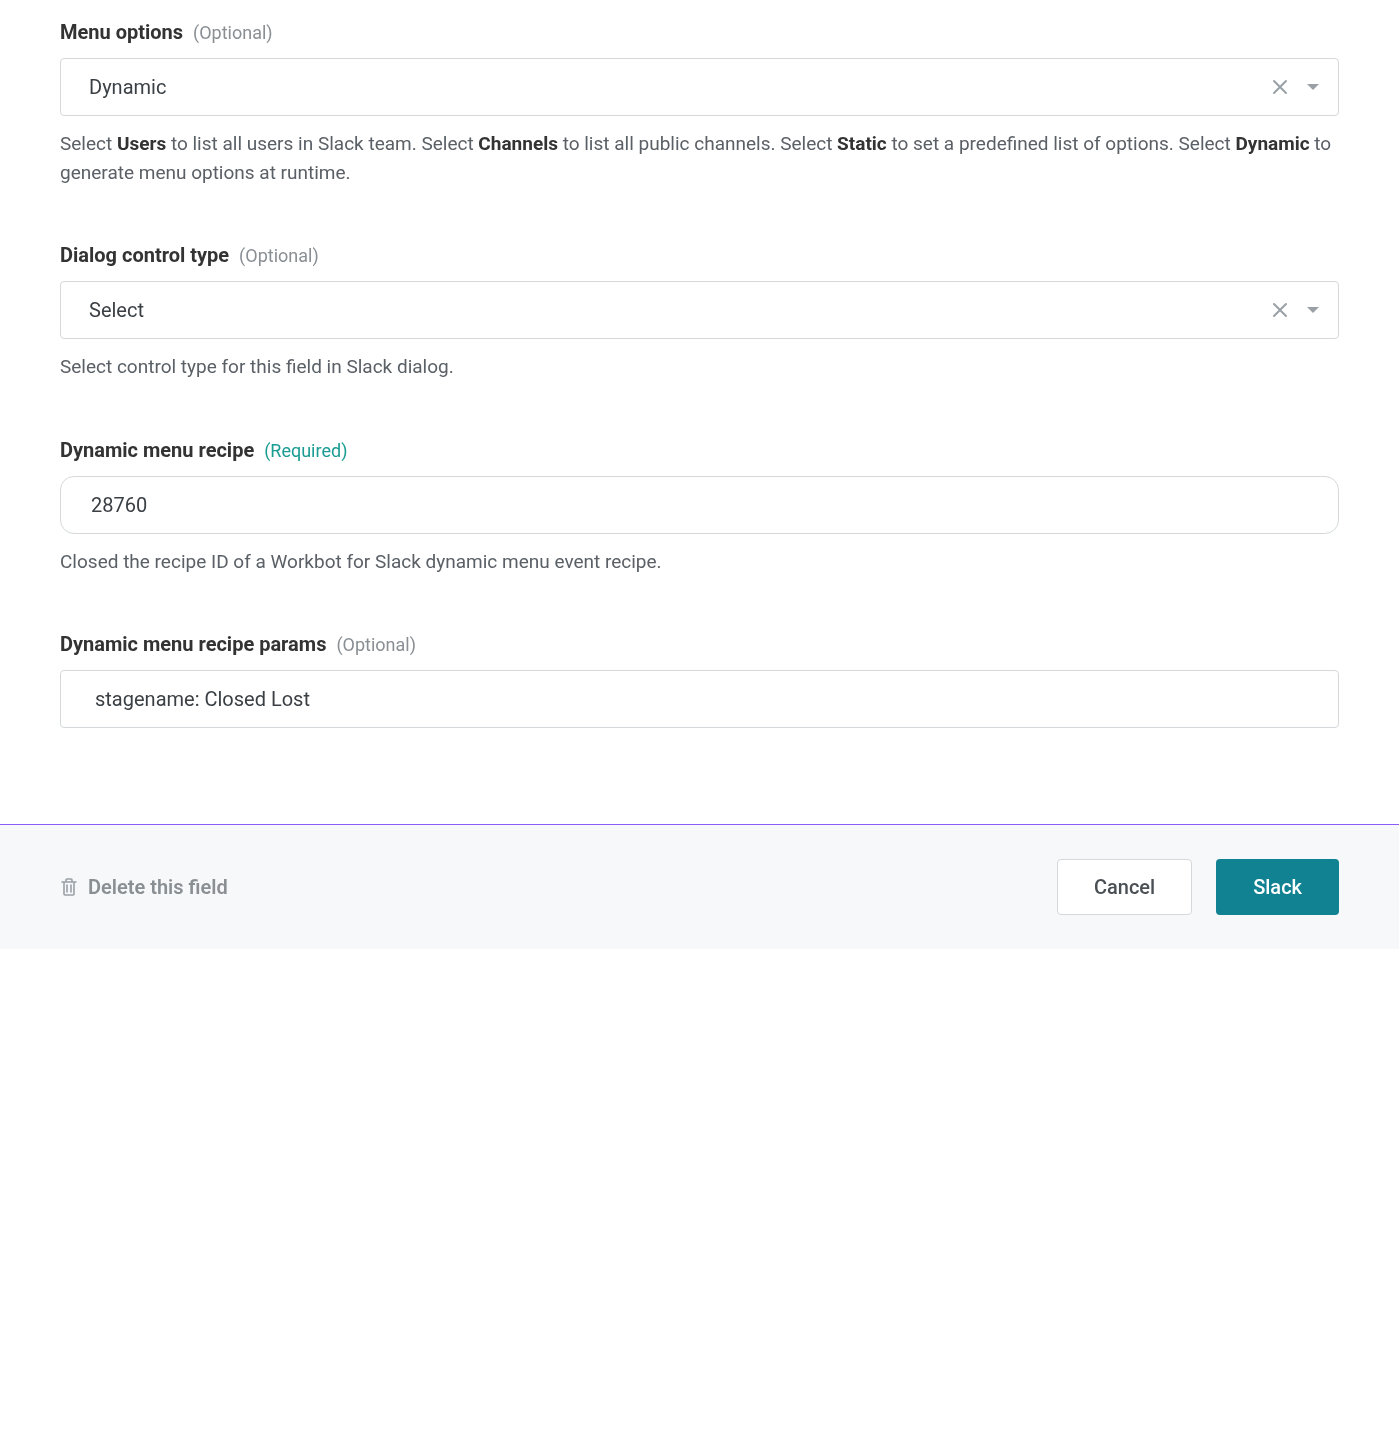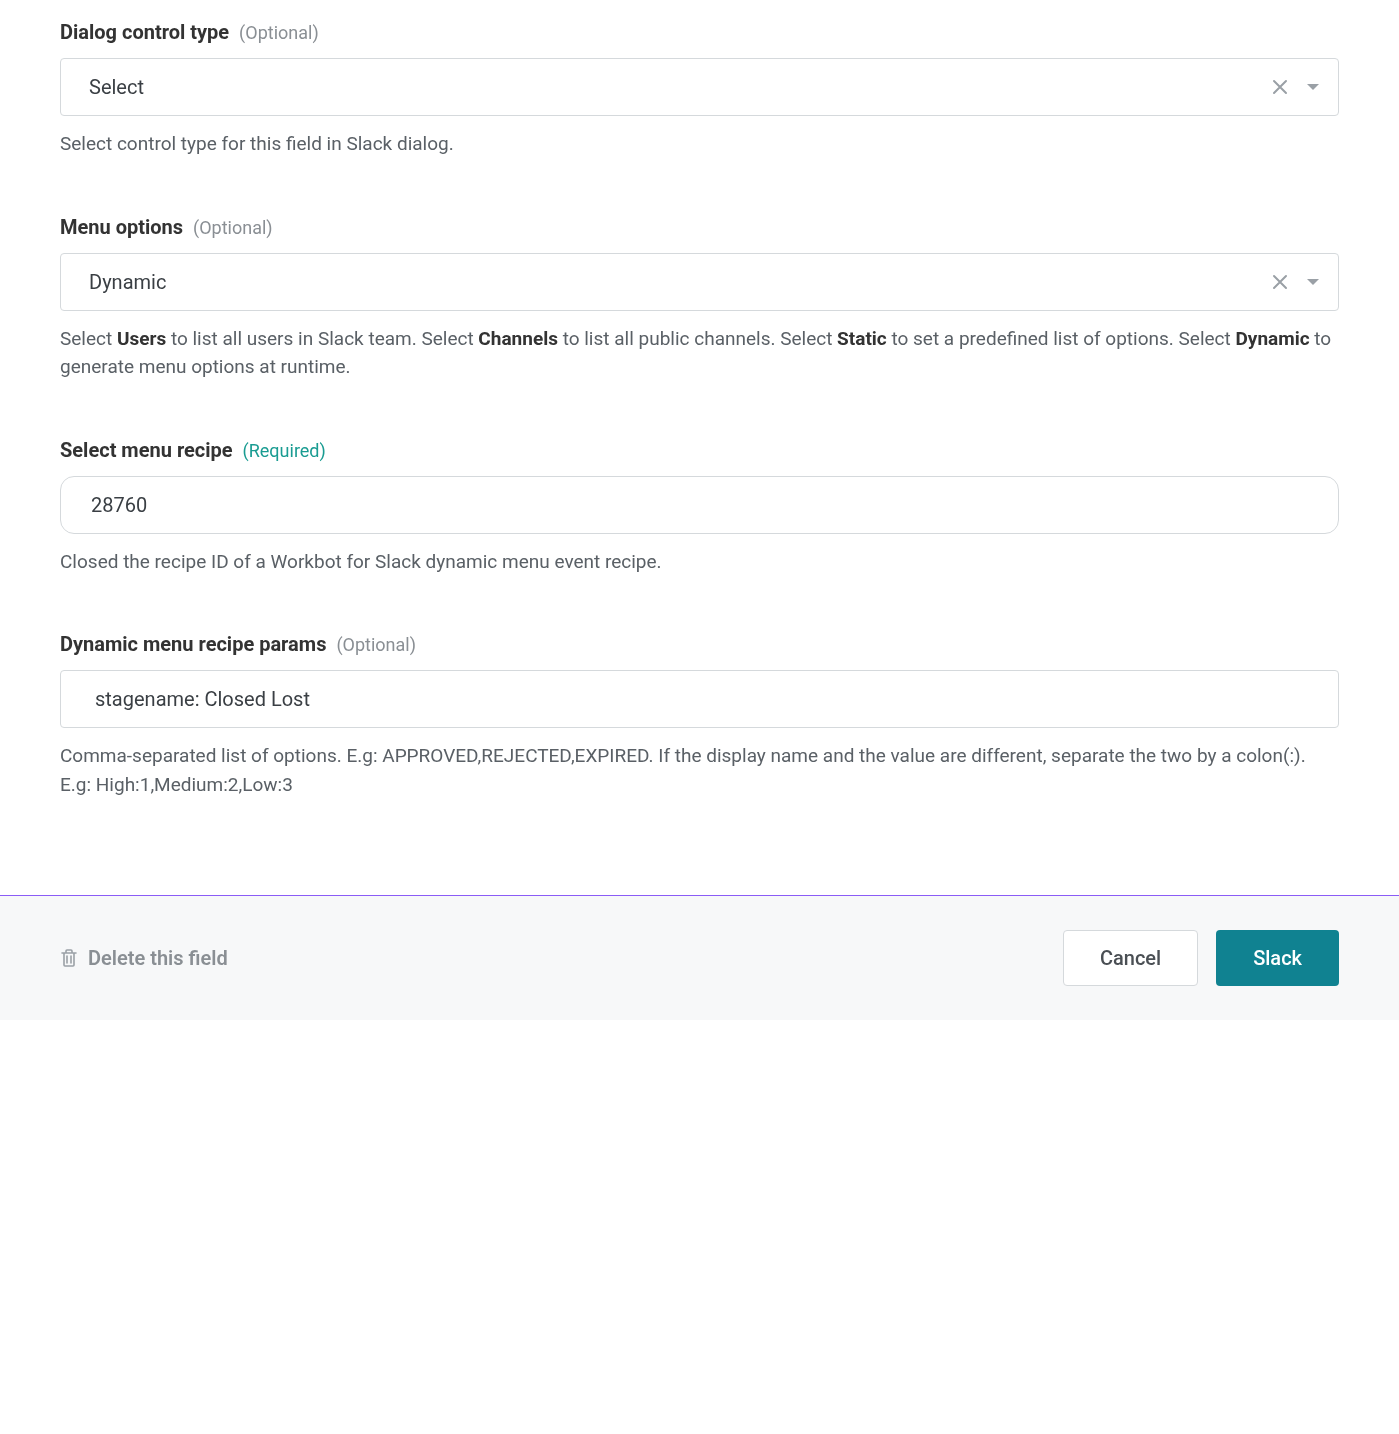--- a/index.html
+++ b/index.html
@@ -100,34 +100,59 @@
     font-size: 20px;
     font-weight: 500;
     cursor: pointer;
     border: 1px solid transparent;
     font-family: inherit;
   }
   .btn-secondary {
     background: #fff;
     border: 1px solid #d5d9dc;
     color: #4a4f54;
-    margin-right: 18px;
+    margin-right: 24px;
   }
   .btn-primary {
     background: #108291;
     color: #fff;
   }
 </style>
 </head>
 <body>
 
 <div class="content">
 
   <div class="form-group">
     <div class="label-row">
+      <span class="field-label">Menu options</span>
+      <span class="annotation">(Optional)</span>
+    </div>
+    <div class="control">
+      <span class="select-value">Dynamic</span>
+      <div class="select-icons">
+        <span class="icon">
+          <svg width="16" height="16" viewBox="0 0 16 16">
+              <path d="M2 2 L14 14 M14 2 L2 14" stroke="currentColor" stroke-width="2" stroke-linecap="round"></path>
+            </svg>
+        </span>
+        <span class="icon">
+          <svg width="14" height="14" viewBox="0 0 14 14">
+              <path d="M1 4 L7 10 L13 4 Z" fill="currentColor"></path>
+            </svg>
+        </span>
+      </div>
+    </div>
+    <div class="hint">
+      <span>Select </span><b>Users</b><span> to list all users in Slack team. Select </span><b>Channels</b><span> to list all public channels. Select </span><b>Static</b><span> to set a predefined list of options. Select </span><b>Dynamic</b><span> to generate menu options at runtime.</span>
+    </div>
+  </div>
+
+  <div class="form-group">
+    <div class="label-row">
       <span class="field-label">Dialog control type</span>
       <span class="annotation">(Optional)</span>
     </div>
     <div class="control">
       <span class="select-value">Select</span>
       <div class="select-icons">
         <span class="icon">
           <svg width="16" height="16" viewBox="0 0 16 16">
               <path d="M2 2 L14 14 M14 2 L2 14" stroke="currentColor" stroke-width="2" stroke-linecap="round"></path>
             </svg>
@@ -137,63 +162,37 @@
               <path d="M1 4 L7 10 L13 4 Z" fill="currentColor"></path>
             </svg>
         </span>
       </div>
     </div>
     <div class="hint">Select control type for this field in Slack dialog.</div>
   </div>
 
   <div class="form-group">
     <div class="label-row">
-      <span class="field-label">Menu options</span>
-      <span class="annotation">(Optional)</span>
-    </div>
-    <div class="control">
-      <span class="select-value">Dynamic</span>
-      <div class="select-icons">
-        <span class="icon">
-          <svg width="16" height="16" viewBox="0 0 16 16">
-              <path d="M2 2 L14 14 M14 2 L2 14" stroke="currentColor" stroke-width="2" stroke-linecap="round"></path>
-            </svg>
-        </span>
-        <span class="icon">
-          <svg width="14" height="14" viewBox="0 0 14 14">
-              <path d="M1 4 L7 10 L13 4 Z" fill="currentColor"></path>
-            </svg>
-        </span>
-      </div>
-    </div>
-    <div class="hint">
-      <span>Select </span><b>Users</b><span> to list all users in Slack team. Select </span><b>Channels</b><span> to list all public channels. Select </span><b>Static</b><span> to set a predefined list of options. Select </span><b>Dynamic</b><span> to generate menu options at runtime.</span>
-    </div>
-  </div>
-
-  <div class="form-group">
-    <div class="label-row">
-      <span class="field-label">Select menu recipe</span>
+      <span class="field-label">Dynamic menu recipe</span>
       <span class="annotation required">(Required)</span>
     </div>
     <div class="control" style="padding-right:28px;border-radius:14px;">
       <input type="text" value="28760" style="">
     </div>
     <div class="hint">Closed the recipe ID of a Workbot for Slack dynamic menu event recipe.</div>
   </div>
 
   <div class="form-group">
     <div class="label-row">
       <span class="field-label">Dynamic menu recipe params</span>
       <span class="annotation">(Optional)</span>
     </div>
     <div class="control" style="padding-right:28px;padding-left:32px;">
       <input type="text" value="stagename: Closed Lost" style="">
     </div>
-    <div class="hint">Comma-separated list of options. E.g: APPROVED,REJECTED,EXPIRED. If the display name and the value are different, separate the two by a colon(:). E.g: High:1,Medium:2,Low:3</div>
   </div>
 
 </div>
 
 <div class="footer">
   <span class="delete-field">
     <span class="icon">
       <svg width="18" height="20" viewBox="0 0 18 20">
           <path d="M2 5 H16 M6 5 V3 A1 1 0 0 1 7 2 H11 A1 1 0 0 1 12 3 V5 M4 5 V17 A1 1 0 0 0 5 18 H13 A1 1 0 0 0 14 17 V5 M7 8 V15 M11 8 V15" stroke="currentColor" stroke-width="1.6" fill="none" stroke-linecap="round"></path>
         </svg>

